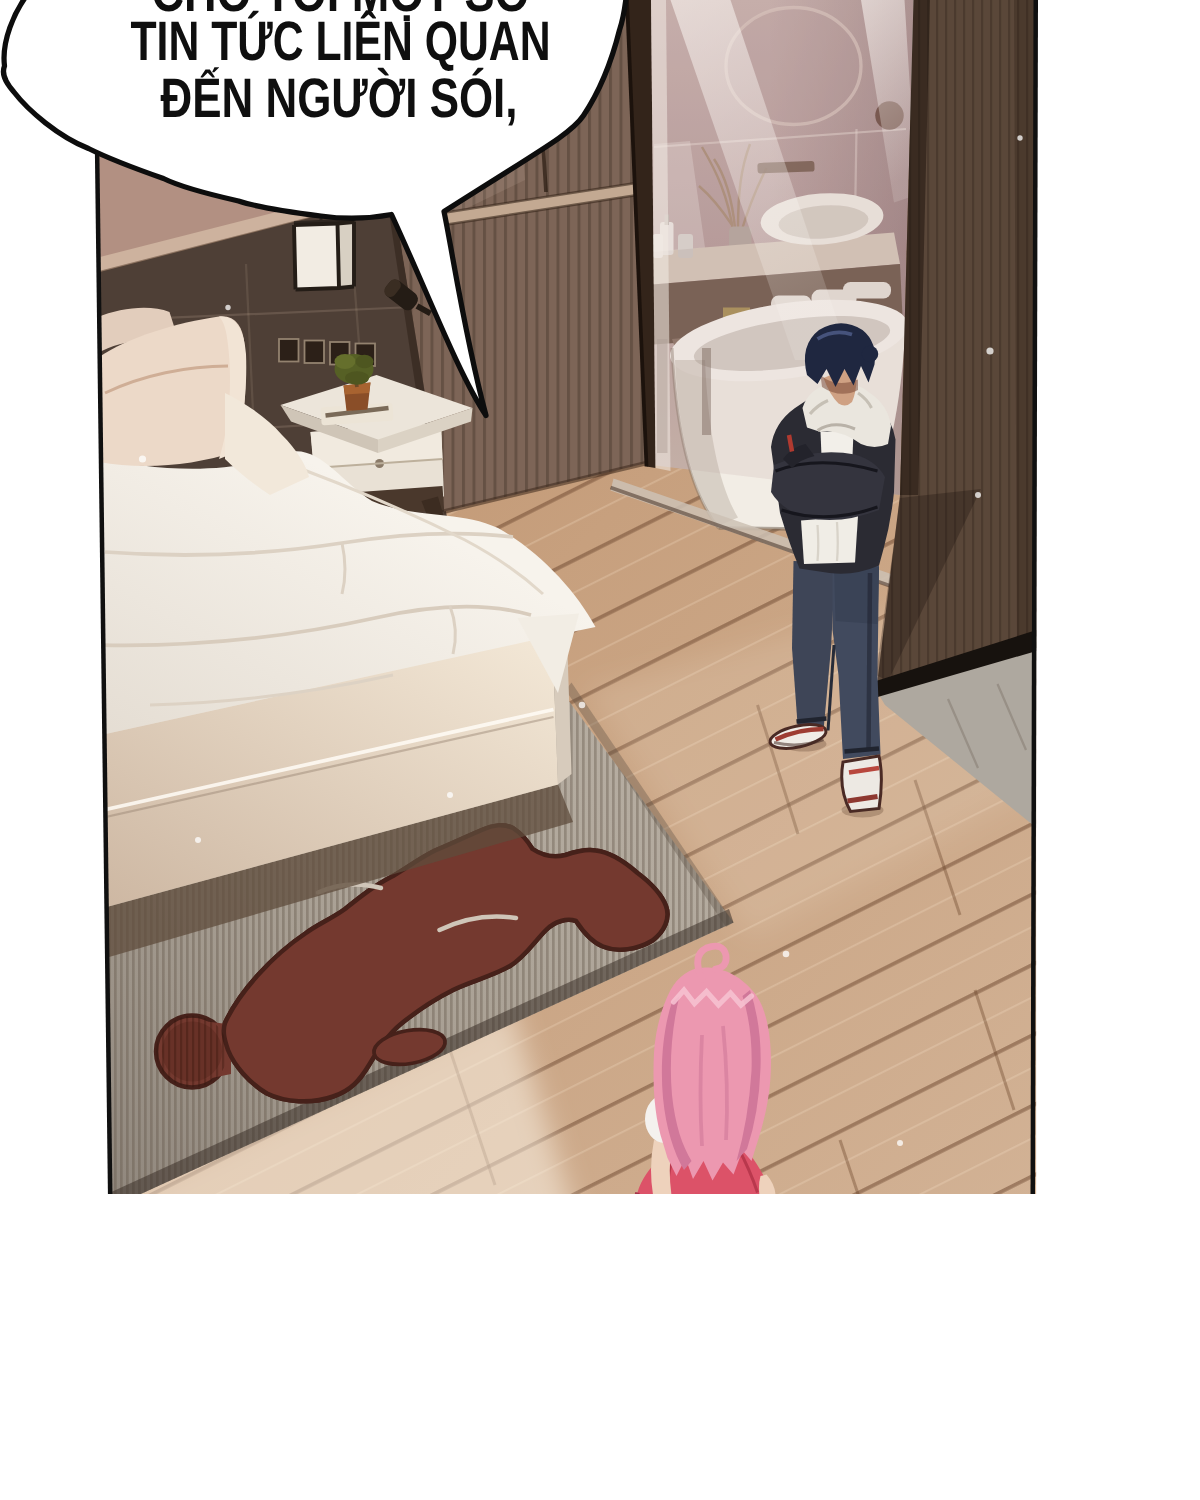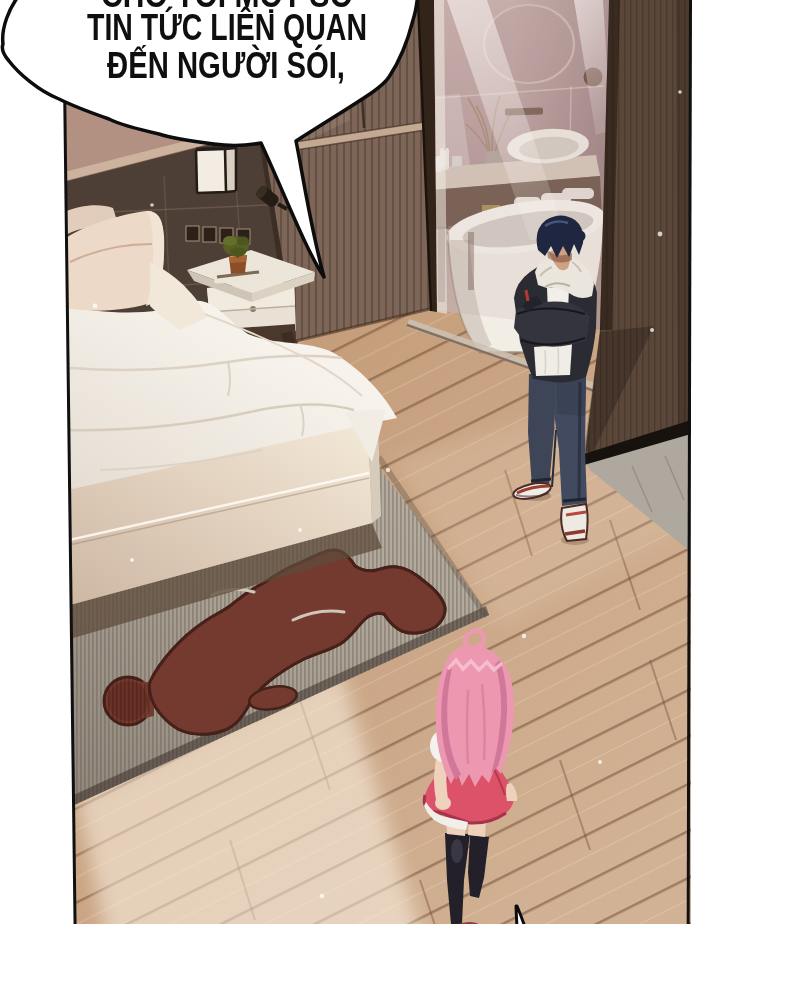--- a/index.html
+++ b/index.html
@@ -1,16 +1,16 @@
 <!DOCTYPE html>
 <html><head>
 <meta charset="utf-8">
 <style>
   html,body{margin:0;padding:0;background:#ffffff;}
-  #page{position:relative;width:800px;height:924px;overflow:hidden;background:#ffffff;
+  #page{position:relative;width:800px;height:796px;overflow:hidden;background:#ffffff;
         font-family:"Liberation Sans", sans-serif;}
   svg{display:block;}
 </style>
 </head>
 <body>
 <div id="page">
 <svg width="800" height="1000" viewBox="0 0 800 1000">
 <defs>
   <clipPath id="panel">
           <polygon points="63,0 691,0 691,1000 76,1000"></polygon>

